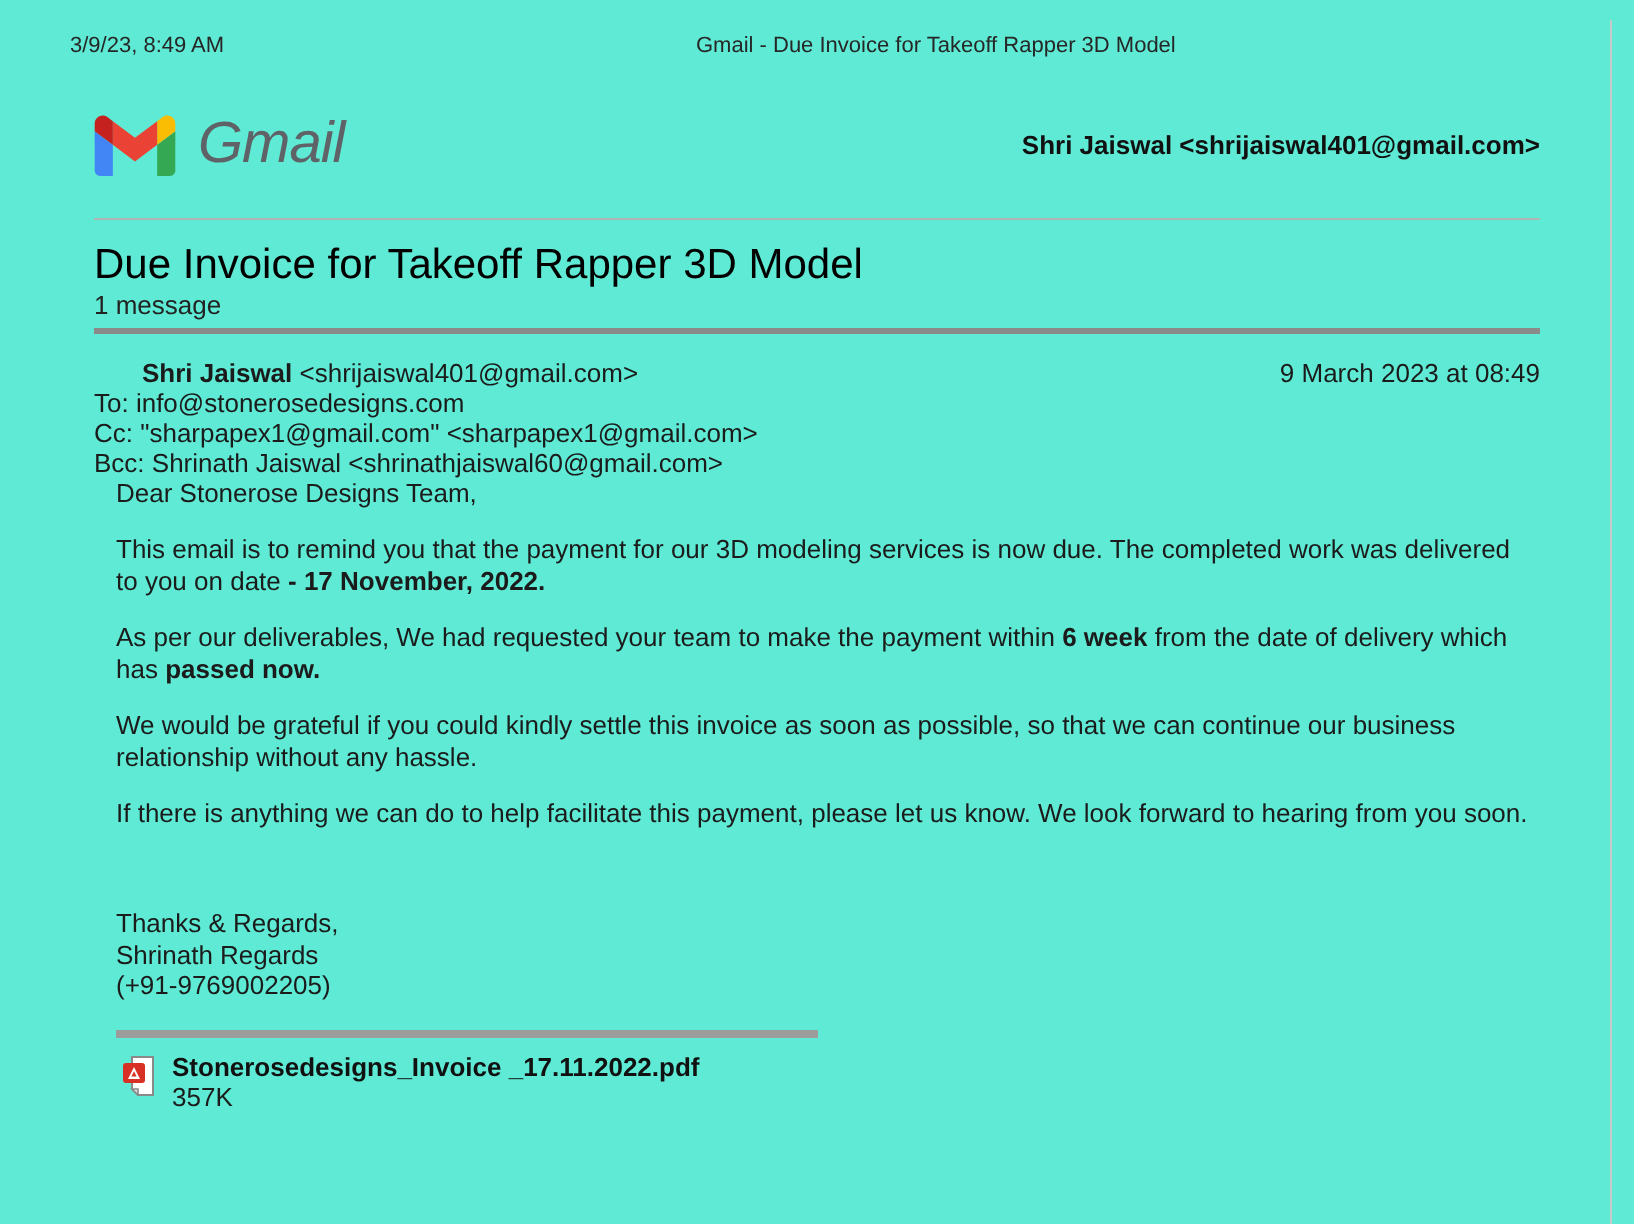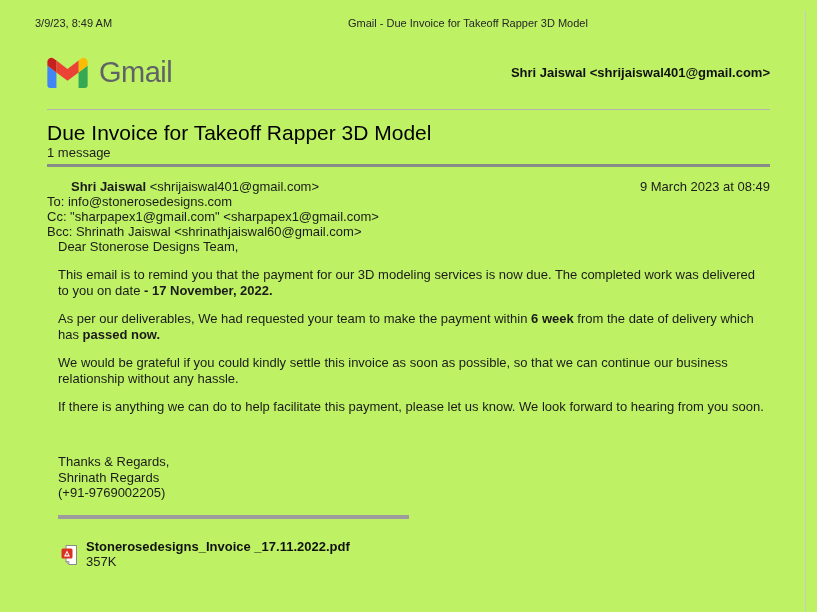--- a/index.html
+++ b/index.html
@@ -1,21 +1,21 @@
 <!DOCTYPE html>
 <html><head>
 <meta charset="utf-8">
 <style>
   * { margin: 0; padding: 0; box-sizing: border-box; }
   html, body { background: #ffffff; }
   .page {
     position: relative;
     width: 817px;
     height: 612px;
-    background: #bef264;
+    background: #5eead4;
     font-family: "Liberation Sans", sans-serif;
     color: #1f1f1f;
     overflow: hidden;
   }
   .edge-line {
     position: absolute;
     top: 10px;
     bottom: 0;
     left: 805px;
     width: 1px;
@@ -29,21 +29,21 @@
   .content { padding: 0 47px; }
 
   
   .brand-row {
     margin-top: 57px;
     height: 31px;
     display: flex;
     align-items: center;
     justify-content: space-between;
   }
-  .brand-left { display: flex; align-items: center; gap: 11px; }
+  .brand-left { display: flex; align-items: center; gap: 11px; font-style: italic; }
   .gmail-logo { width: 41px; height: 31px; display: block; }
   .gmail-wordmark { font-size: 29px; color: #5f6368; letter-spacing: -0.5px; }
   .account-name { font-size: 13px; font-weight: bold; color: #111; }
 
   .rule-thin { margin-top: 21px; border: none; height: 1px; background: #b3b3b3; }
 
   .subject { margin-top: 13px; font-size: 21px; line-height: 20px; font-weight: normal; color: #000; }
   .msg-count { margin-top: 3px; font-size: 13px; line-height: 14px; color: #222; }
   .rule-thick { margin-top: 4px; border: none; height: 3px; background: #8a8a8a; }
 
@@ -54,21 +54,21 @@
   .msg-date { white-space: nowrap; }
 
   
   .email-body { margin-left: 11px; width: 706px; font-size: 13px; line-height: 16px; color: #1b1b1b; }
   .email-body p { margin-bottom: 12px; }
   .b { font-weight: bold; }
 
   .signature { margin-top: 39px; margin-left: 11px; font-size: 13px; line-height: 15.5px; color: #1b1b1b; }
 
   .attach-rule { margin-top: 14px; margin-left: 11px; width: 351px; height: 4px; background: #9c9c9c; border: none; }
-  .attach-row { margin-top: 20px; margin-left: 14px; display: flex; align-items: center; gap: 9px; }
+  .attach-row { margin-top: 7px; margin-left: 14px; display: flex; align-items: flex-start; gap: 9px; }
   .pdf-icon { width: 16px; height: 20px; margin-top: 2px; flex: 0 0 auto; }
   .attach-name { font-size: 13px; line-height: 15px; font-weight: bold; color: #111; }
   .attach-size { font-size: 13px; line-height: 15px; color: #1b1b1b; }
 </style>
 </head>
 <body>
 
 <div class="page">
 
   <div class="edge-line"></div>

